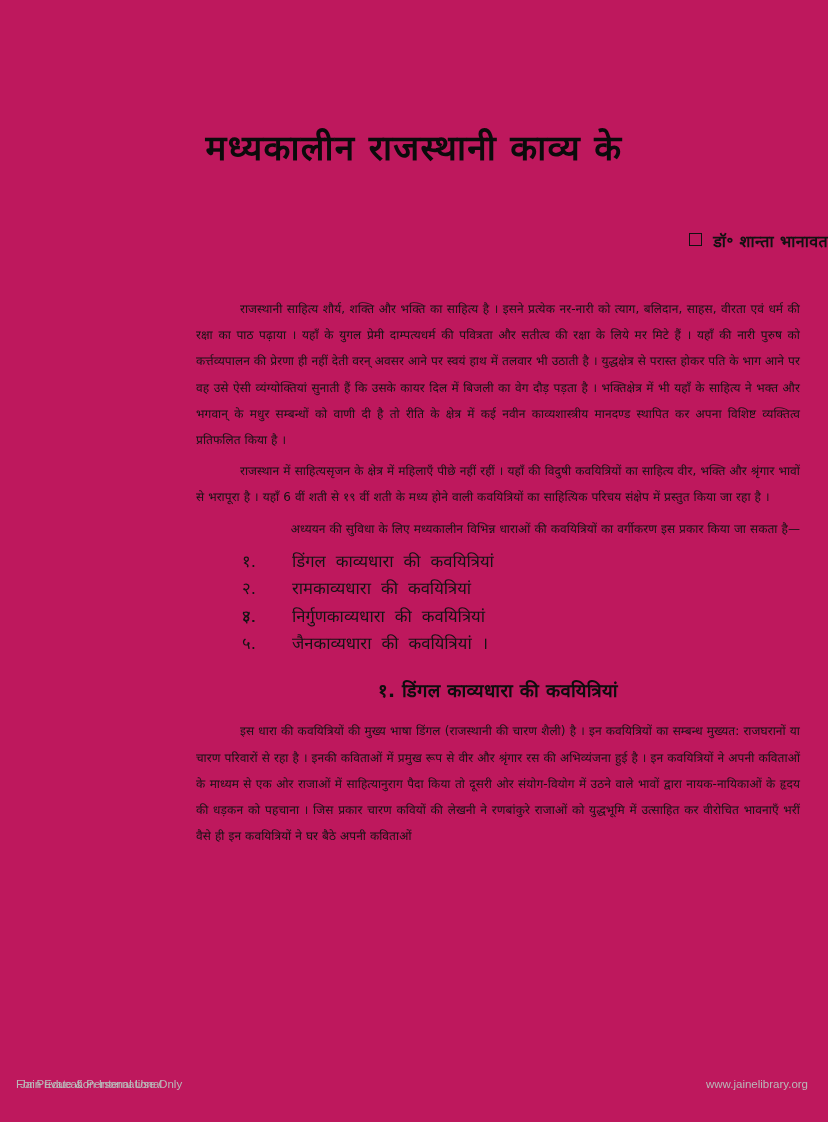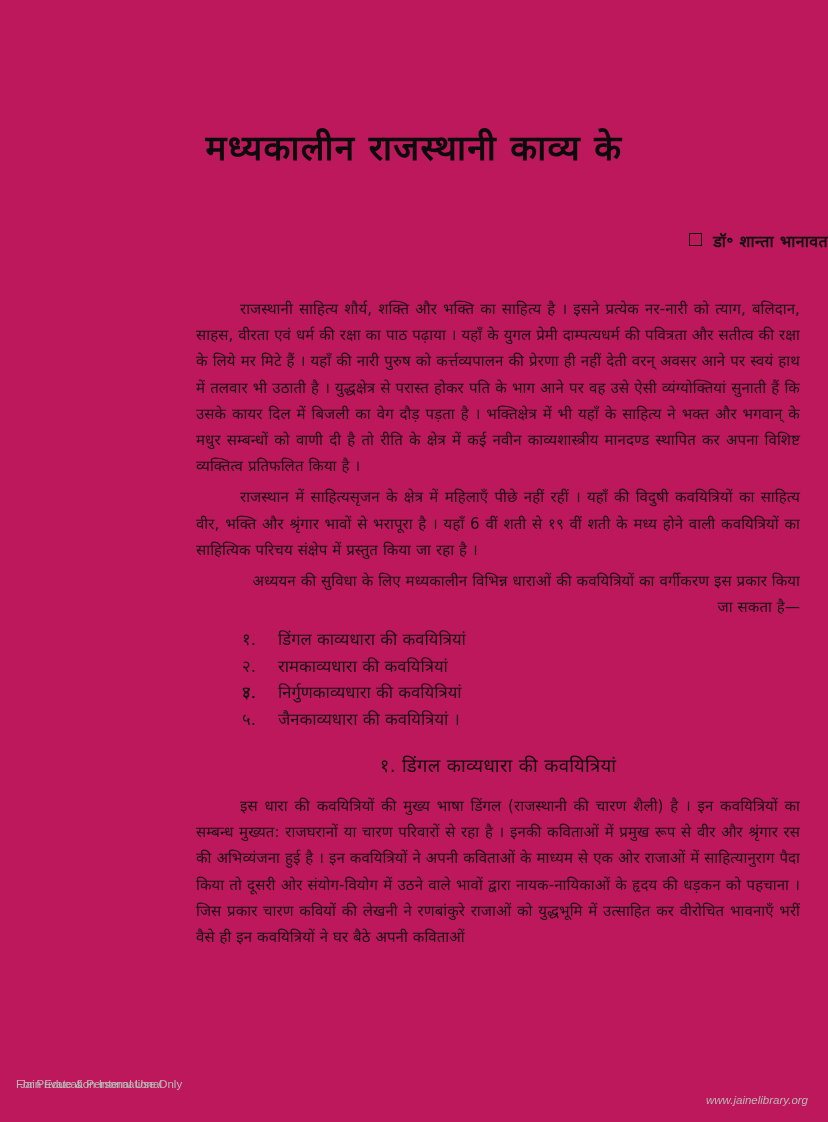--- a/index.html
+++ b/index.html
@@ -61,21 +61,21 @@
   
   .column {
     position: absolute;
     left: 196px;
     top: 296px;
     width: 604px;
   }
 
   .para {
     font-family: "DejaVu Sans", "Liberation Sans", sans-serif;
-    font-size: 15px;
+    font-size: 12px;
     line-height: 26.2px;
     text-align: justify;
     text-justify: inter-word;
     color: #131313;
     margin: 0 0 5px 0;
     letter-spacing: 0.1px;
   }
   .para.indent { text-indent: 44px; }
   .para.last-left { text-align: right; }
 
@@ -95,27 +95,28 @@
     white-space: nowrap;
   }
   .list li .num {
     position: absolute;
     left: 46px;
     width: 34px;
     text-align: left;
   }
   .list li .txt {
     display: inline-block;
-    margin-left: 36px;
+    margin-left: 50px;
+    font-family: Liberation Mono, monospace;
   }
 
   
   .section-heading {
     font-family: "DejaVu Sans", "Liberation Sans", sans-serif;
-    font-weight: 400;
+    font-weight: 700;
     font-size: 18.5px;
     line-height: 26px;
     text-align: center;
     color: #0d0d0d;
     margin: 20px 0 14px 0;
     letter-spacing: 0.3px;
   }
 
   
   .footer {
@@ -123,21 +124,21 @@
     left: 0;
     right: 0;
     bottom: 26px;
     height: 18px;
     font-family: "Liberation Sans", "DejaVu Sans", sans-serif;
     font-size: 11.5px;
     color: #b9b9b9;
   }
   .footer .f-left   { position: absolute; left: 20px;  top: 0; }
   .footer .f-center { position: absolute; left: 16px; right: 0; top: 0; text-align: left; }
-  .footer .f-right  { position: absolute; right: 20px; top: 16px; font-style: italic; }
+  .footer .f-right  { position: absolute; right: 20px; top: 0; }
 </style>
 </head>
 <body>
 
 <div class="page">
 
   <div class="title-block">
     <div class="doc-title-line">मध्यकालीन राजस्थानी काव्य के</div>
   </div>
 

